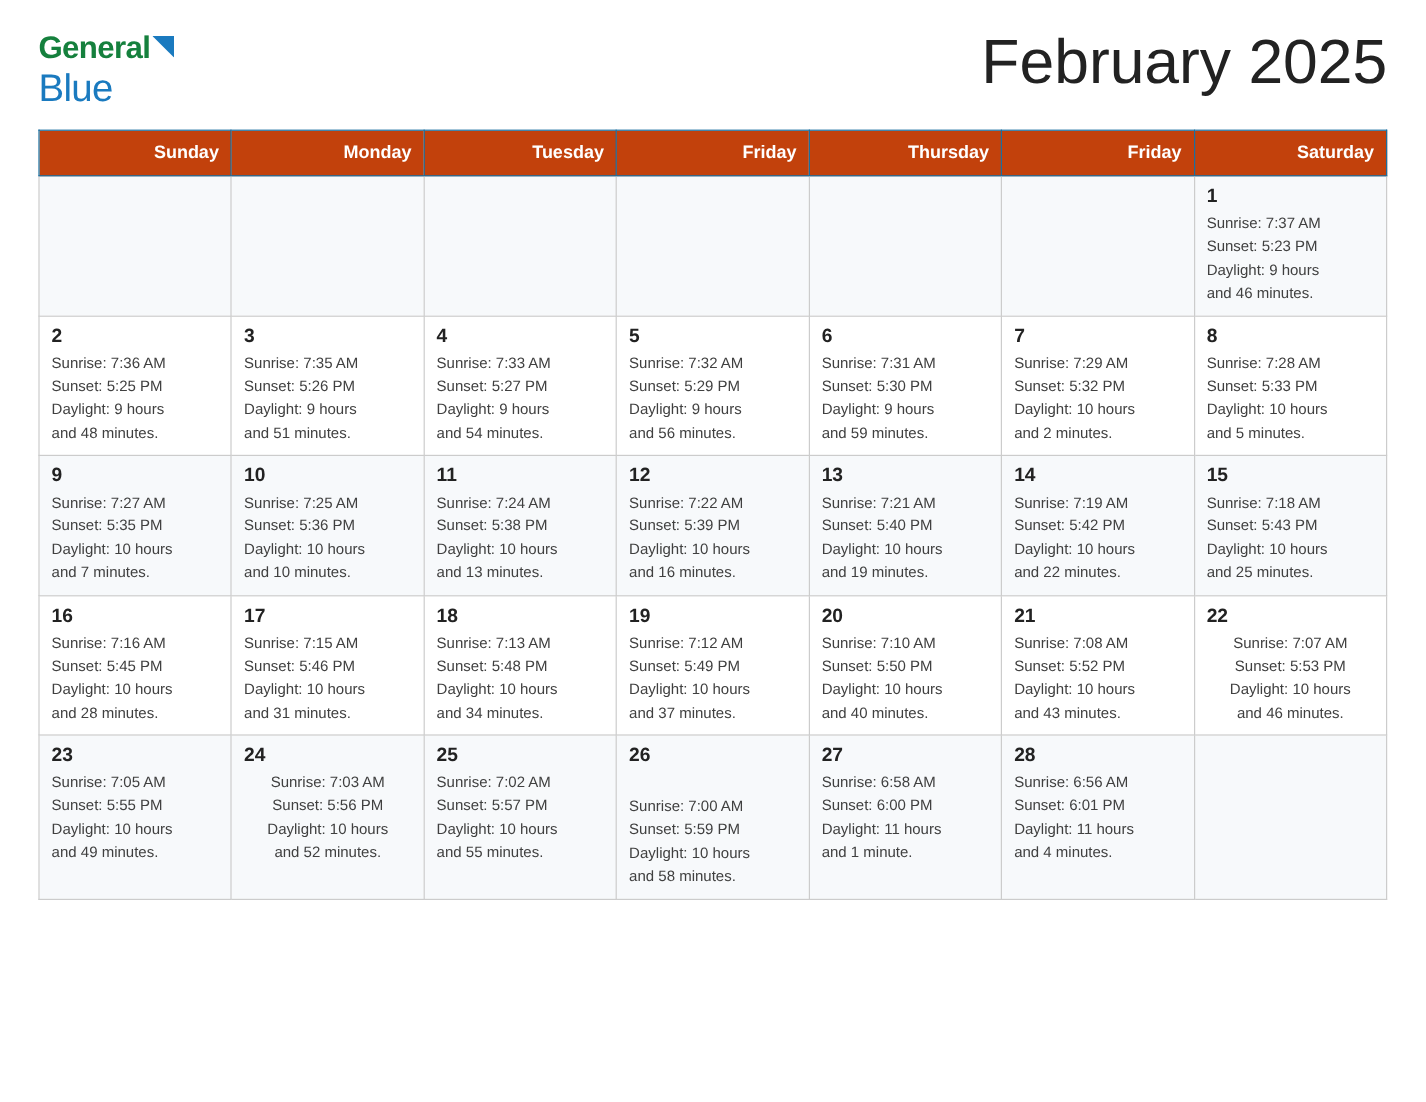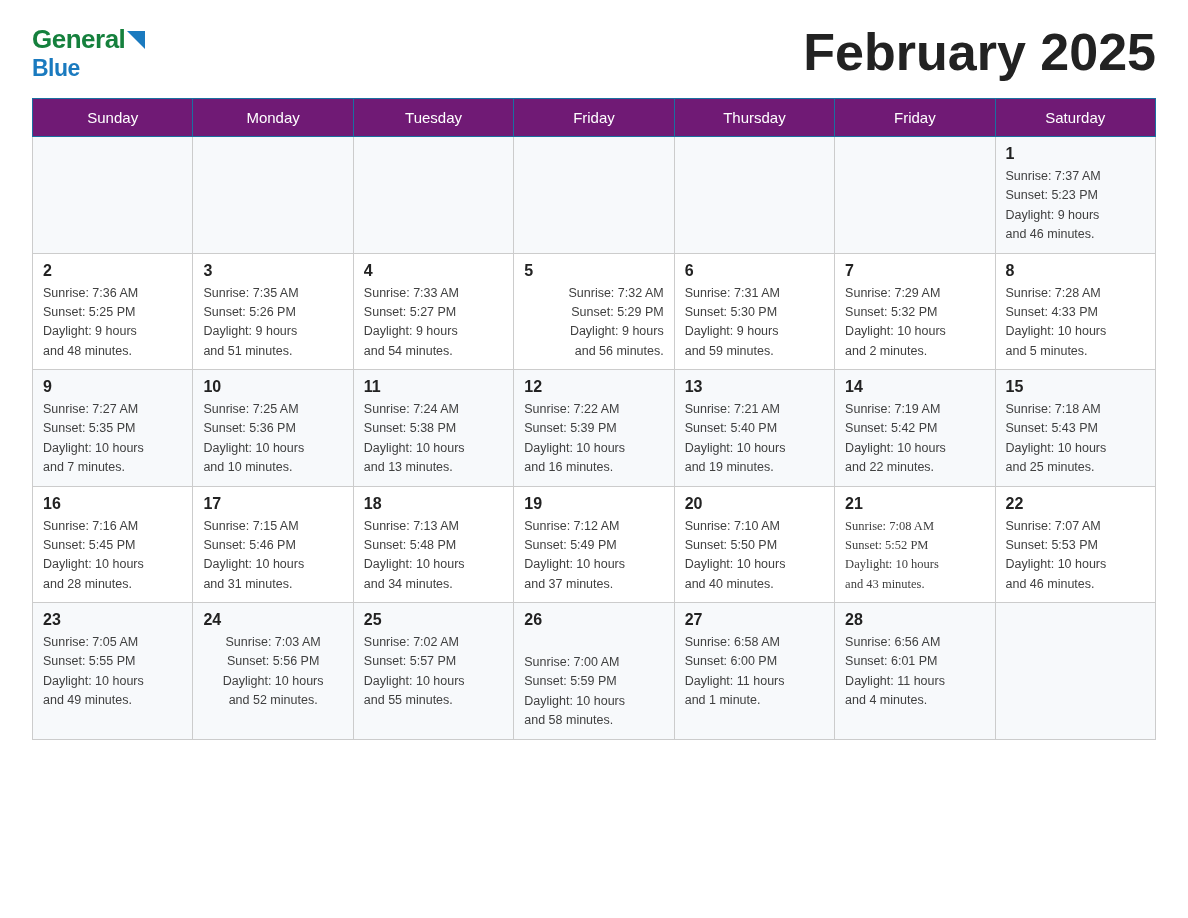--- a/index.html
+++ b/index.html
@@ -18,40 +18,40 @@
     .logo {
       display: flex;
       flex-direction: column;
       align-items: flex-start;
     }
     .title-section {
       text-align: right;
     }
     .month-title {
       font-size: 52px;
-      font-weight: bold;
+      font-weight: normal;
       color: #222;
       line-height: 1.1;
     }
     .location-title {
       font-size: 20px;
       color: #444;
       margin-top: 4px;
     }
     .calendar {
       width: 100%;
       border-collapse: collapse;
     }
     .calendar thead tr th {
-      background-color: #701a75;
+      background-color: #c2410c;
       color: #fff;
       font-size: 15px;
-      font-weight: normal;
+      font-weight: bold;
       padding: 10px 10px;
-      text-align: center;
+      text-align: right;
       border: 1px solid #1a6fa0;
     }
     .calendar tbody tr td {
       border: 1px solid #ccc;
       vertical-align: top;
       padding: 8px 10px;
       font-size: 13px;
       min-height: 90px;
       background: #fff;
       width: calc(100%/7);
@@ -88,22 +88,22 @@
       color: #15803d;
       letter-spacing: -0.5px;
     }
     .logo-arrow {
       display: inline-block;
       margin-left: 2px;
       position: relative;
       top: 2px;
     }
     .logo-blue {
-      font-size: 23px;
-      font-weight: bold;
+      font-size: 32px;
+      font-weight: normal;
       color: #1a7abf;
       letter-spacing: -0.5px;
       margin-top: -4px;
     }
   </style>
 </head>
 <body>
 
 <div class="header">
   <div class="logo">
@@ -169,21 +169,21 @@
         </td>
         <td>
           <span class="day-num">4</span>
           <div class="day-info" style="white-space: pre-line;">Sunrise: 7:33 AM
 Sunset: 5:27 PM
 Daylight: 9 hours
 and 54 minutes.</div>
         </td>
         <td>
           <span class="day-num">5</span>
-          <div class="day-info" style="white-space: pre-line; text-align: right;">Sunrise: 7:32 AM
+          <div class="day-info" style="white-space: pre-line;">Sunrise: 7:32 AM
 Sunset: 5:29 PM
 Daylight: 9 hours
 and 56 minutes.</div>
         </td>
         <td>
           <span class="day-num">6</span>
           <div class="day-info" style="white-space: pre-line;">Sunrise: 7:31 AM
 Sunset: 5:30 PM
 Daylight: 9 hours
 and 59 minutes.</div>
@@ -191,21 +191,21 @@
         <td>
           <span class="day-num">7</span>
           <div class="day-info" style="white-space: pre-line;">Sunrise: 7:29 AM
 Sunset: 5:32 PM
 Daylight: 10 hours
 and 2 minutes.</div>
         </td>
         <td>
           <span class="day-num">8</span>
           <div class="day-info" style="white-space: pre-line;">Sunrise: 7:28 AM
-Sunset: 4:33 PM
+Sunset: 5:33 PM
 Daylight: 10 hours
 and 5 minutes.</div>
         </td>
       </tr>
       <tr>
         <td>
           <span class="day-num">9</span>
           <div class="day-info" style="white-space: pre-line;">Sunrise: 7:27 AM
 Sunset: 5:35 PM
 Daylight: 10 hours
@@ -285,28 +285,28 @@
         </td>
         <td>
           <span class="day-num">20</span>
           <div class="day-info" style="white-space: pre-line;">Sunrise: 7:10 AM
 Sunset: 5:50 PM
 Daylight: 10 hours
 and 40 minutes.</div>
         </td>
         <td>
           <span class="day-num">21</span>
-          <div class="day-info" style="white-space: pre-line; font-family: Liberation Serif, serif;">Sunrise: 7:08 AM
+          <div class="day-info" style="white-space: pre-line;">Sunrise: 7:08 AM
 Sunset: 5:52 PM
 Daylight: 10 hours
 and 43 minutes.</div>
         </td>
         <td>
           <span class="day-num">22</span>
-          <div class="day-info" style="white-space: pre-line;">Sunrise: 7:07 AM
+          <div class="day-info" style="white-space: pre-line; text-align: center;">Sunrise: 7:07 AM
 Sunset: 5:53 PM
 Daylight: 10 hours
 and 46 minutes.</div>
         </td>
       </tr>
       <tr>
         <td>
           <span class="day-num">23</span>
           <div class="day-info" style="white-space: pre-line;">Sunrise: 7:05 AM
 Sunset: 5:55 PM

